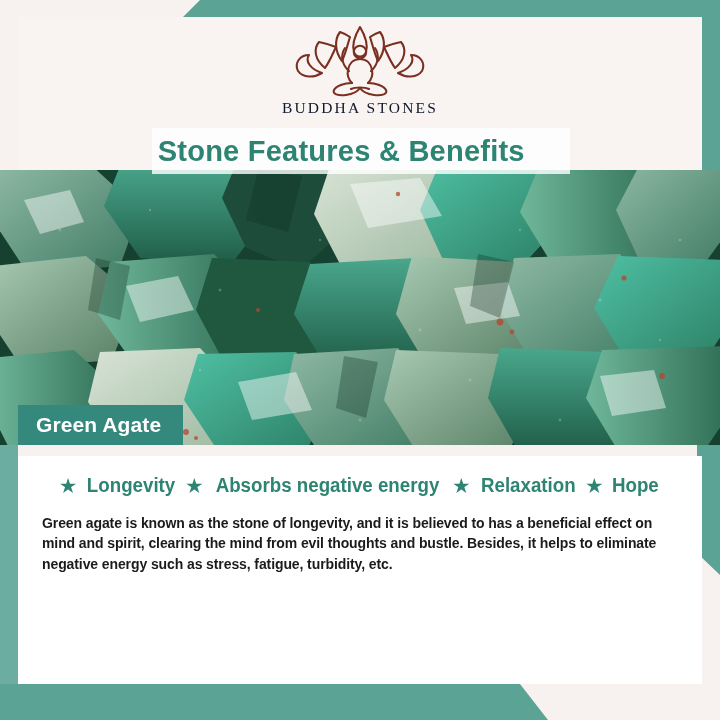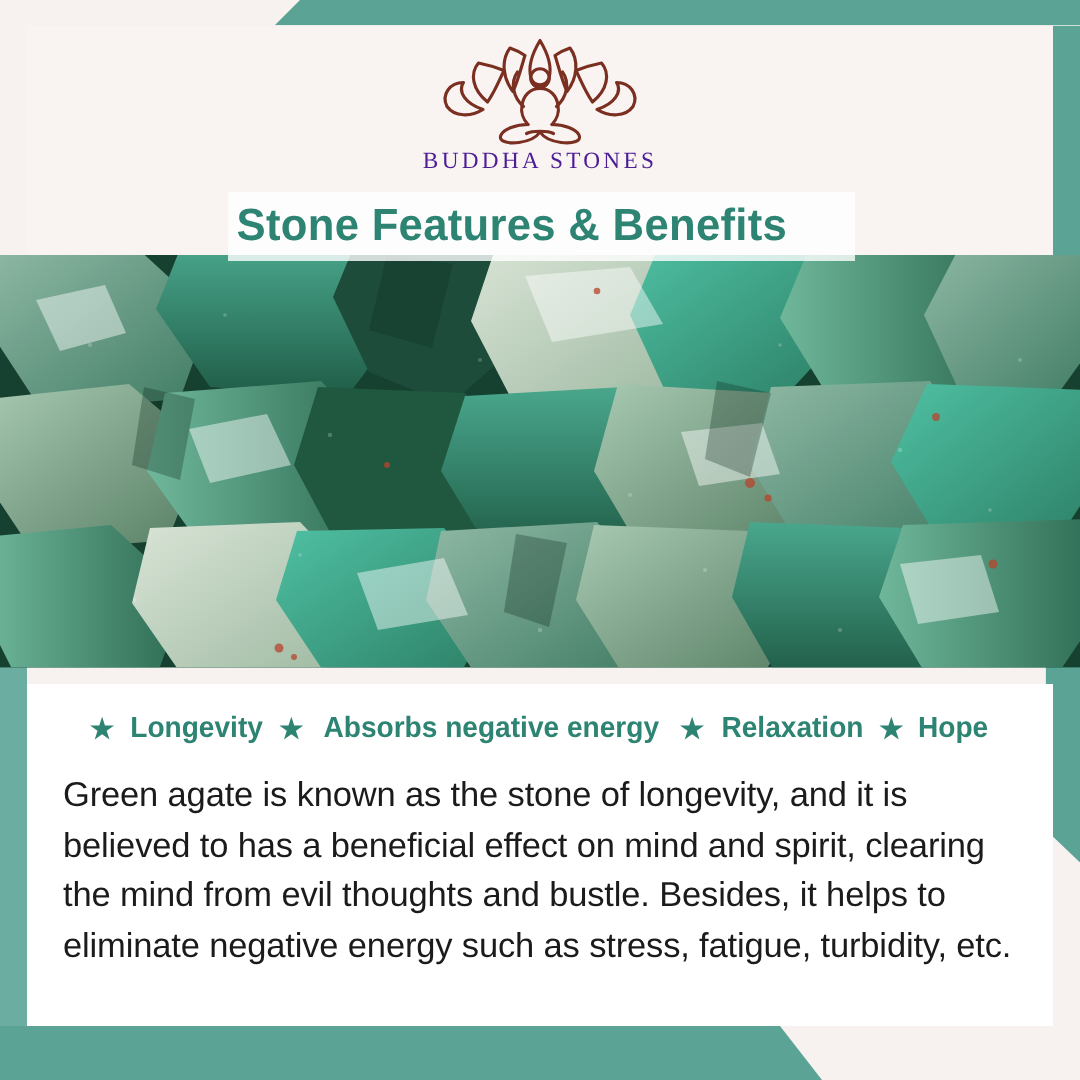--- a/index.html
+++ b/index.html
@@ -75,21 +75,21 @@
     flex-direction: column;
     align-items: center;
   }
 
   .logo-mark { width: 136px; height: 72px; display: block; }
 
   .brand-name {
     font-family: "Liberation Serif", serif;
     font-size: 15.5px;
     letter-spacing: 2.2px;
-    color: #4c1d95;
+    color: #0f172a;
     margin-top: 2px;
     white-space: nowrap;
   }
 
   
   .title-banner {
     position: absolute;
     top: 128px;
     left: 152px;
     width: 418px;
@@ -167,24 +167,24 @@
   .benefits .star {
     font-size: 18px;
     line-height: 1;
     color: #2e8473;
   }
 
   .benefit-label { transform: scaleX(0.96); }
 
   .description {
     margin: 16px 24px 0 24px;
-    font-size: 23px;
+    font-size: 14px;
     line-height: 1.46;
     color: #1b1b1b;
-    font-weight: 400;
+    font-weight: 700;
     letter-spacing: -0.1px;
   }
 </style>
 </head>
 <body>
 
 <div id="page">
 
   <div class="teal-top"></div>
   <div class="teal-right"></div>
@@ -324,20 +324,23 @@
         <circle cx="560" cy="250" r="1.4"></circle>
           <circle cx="660" cy="170" r="1.2"></circle>
       </g>
     </svg>
   </div>
 
   <div class="title-banner">
     <div class="title-text">Stone Features &amp; Benefits</div>
   </div>
 
+  <div class="stone-banner">
+    <span class="stone-name">Green Agate</span>
+  </div>
 
   <div class="content-card">
     <div class="benefits">
       <span class="star">★</span>
       <span class="benefit-label">Longevity</span>
       <span class="star">★</span>
       <span class="benefit-label">Absorbs negative energy</span>
       <span class="star">★</span>
       <span class="benefit-label">Relaxation</span>
       <span class="star">★</span>

